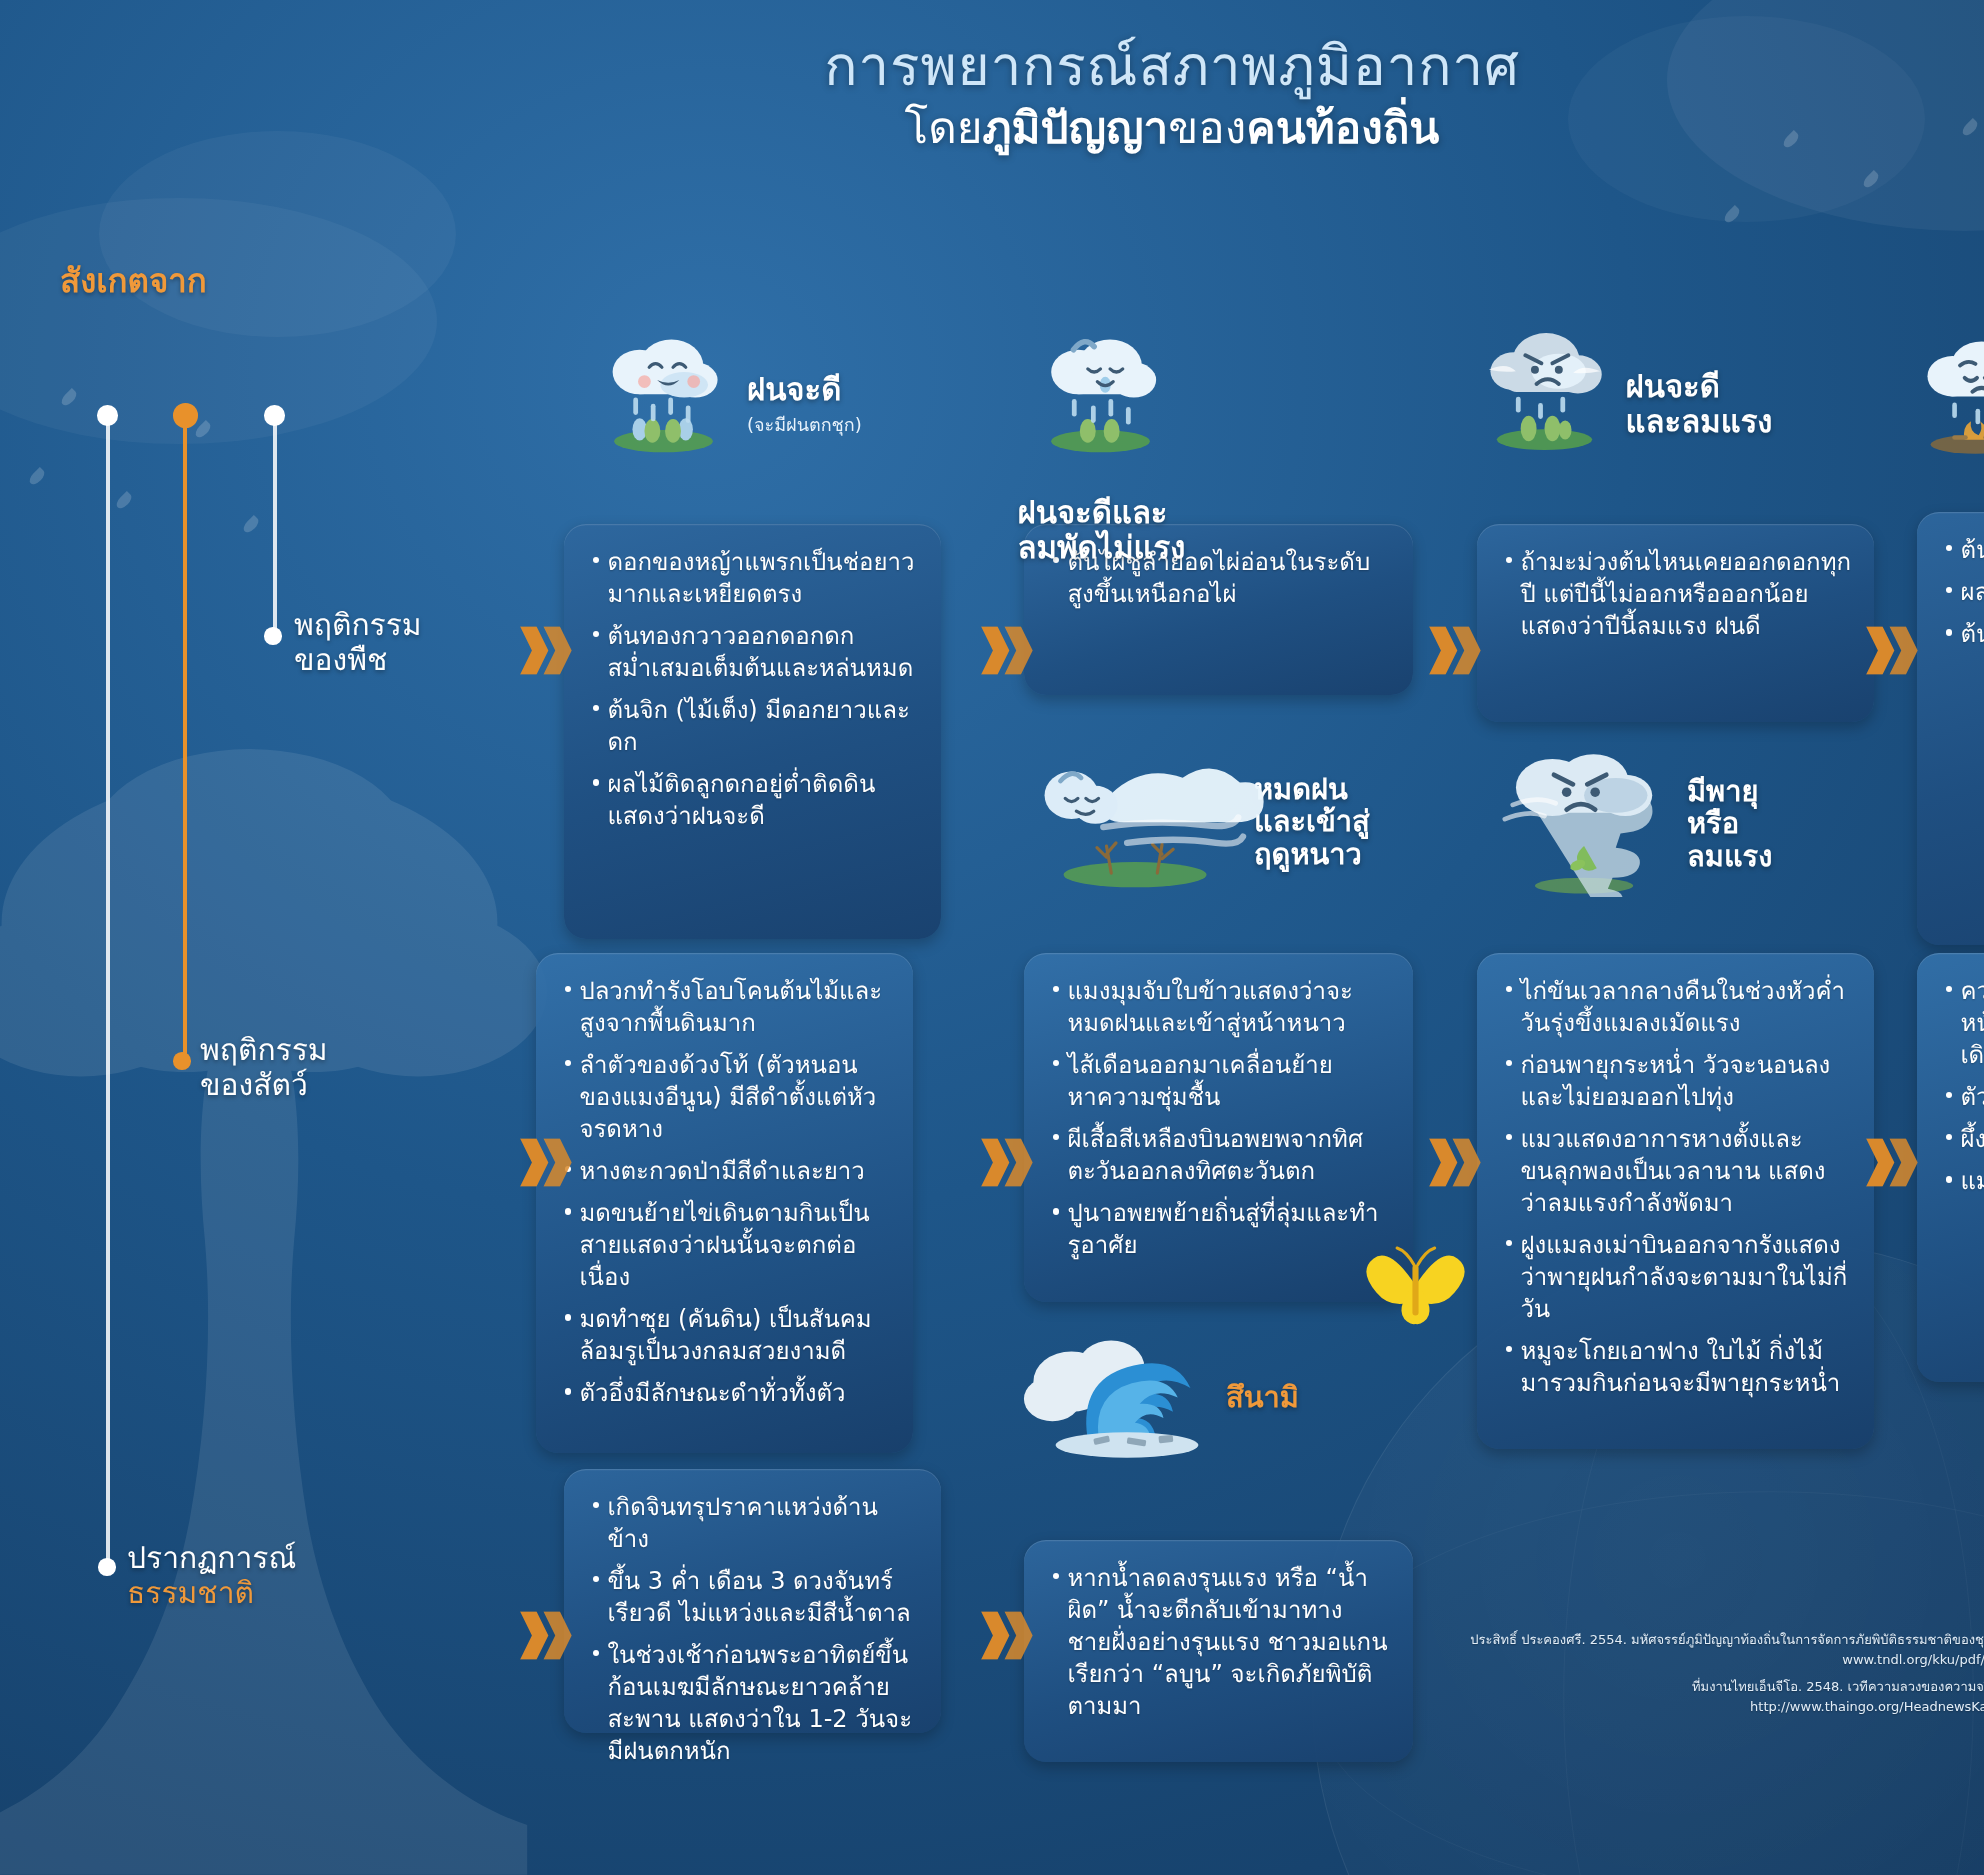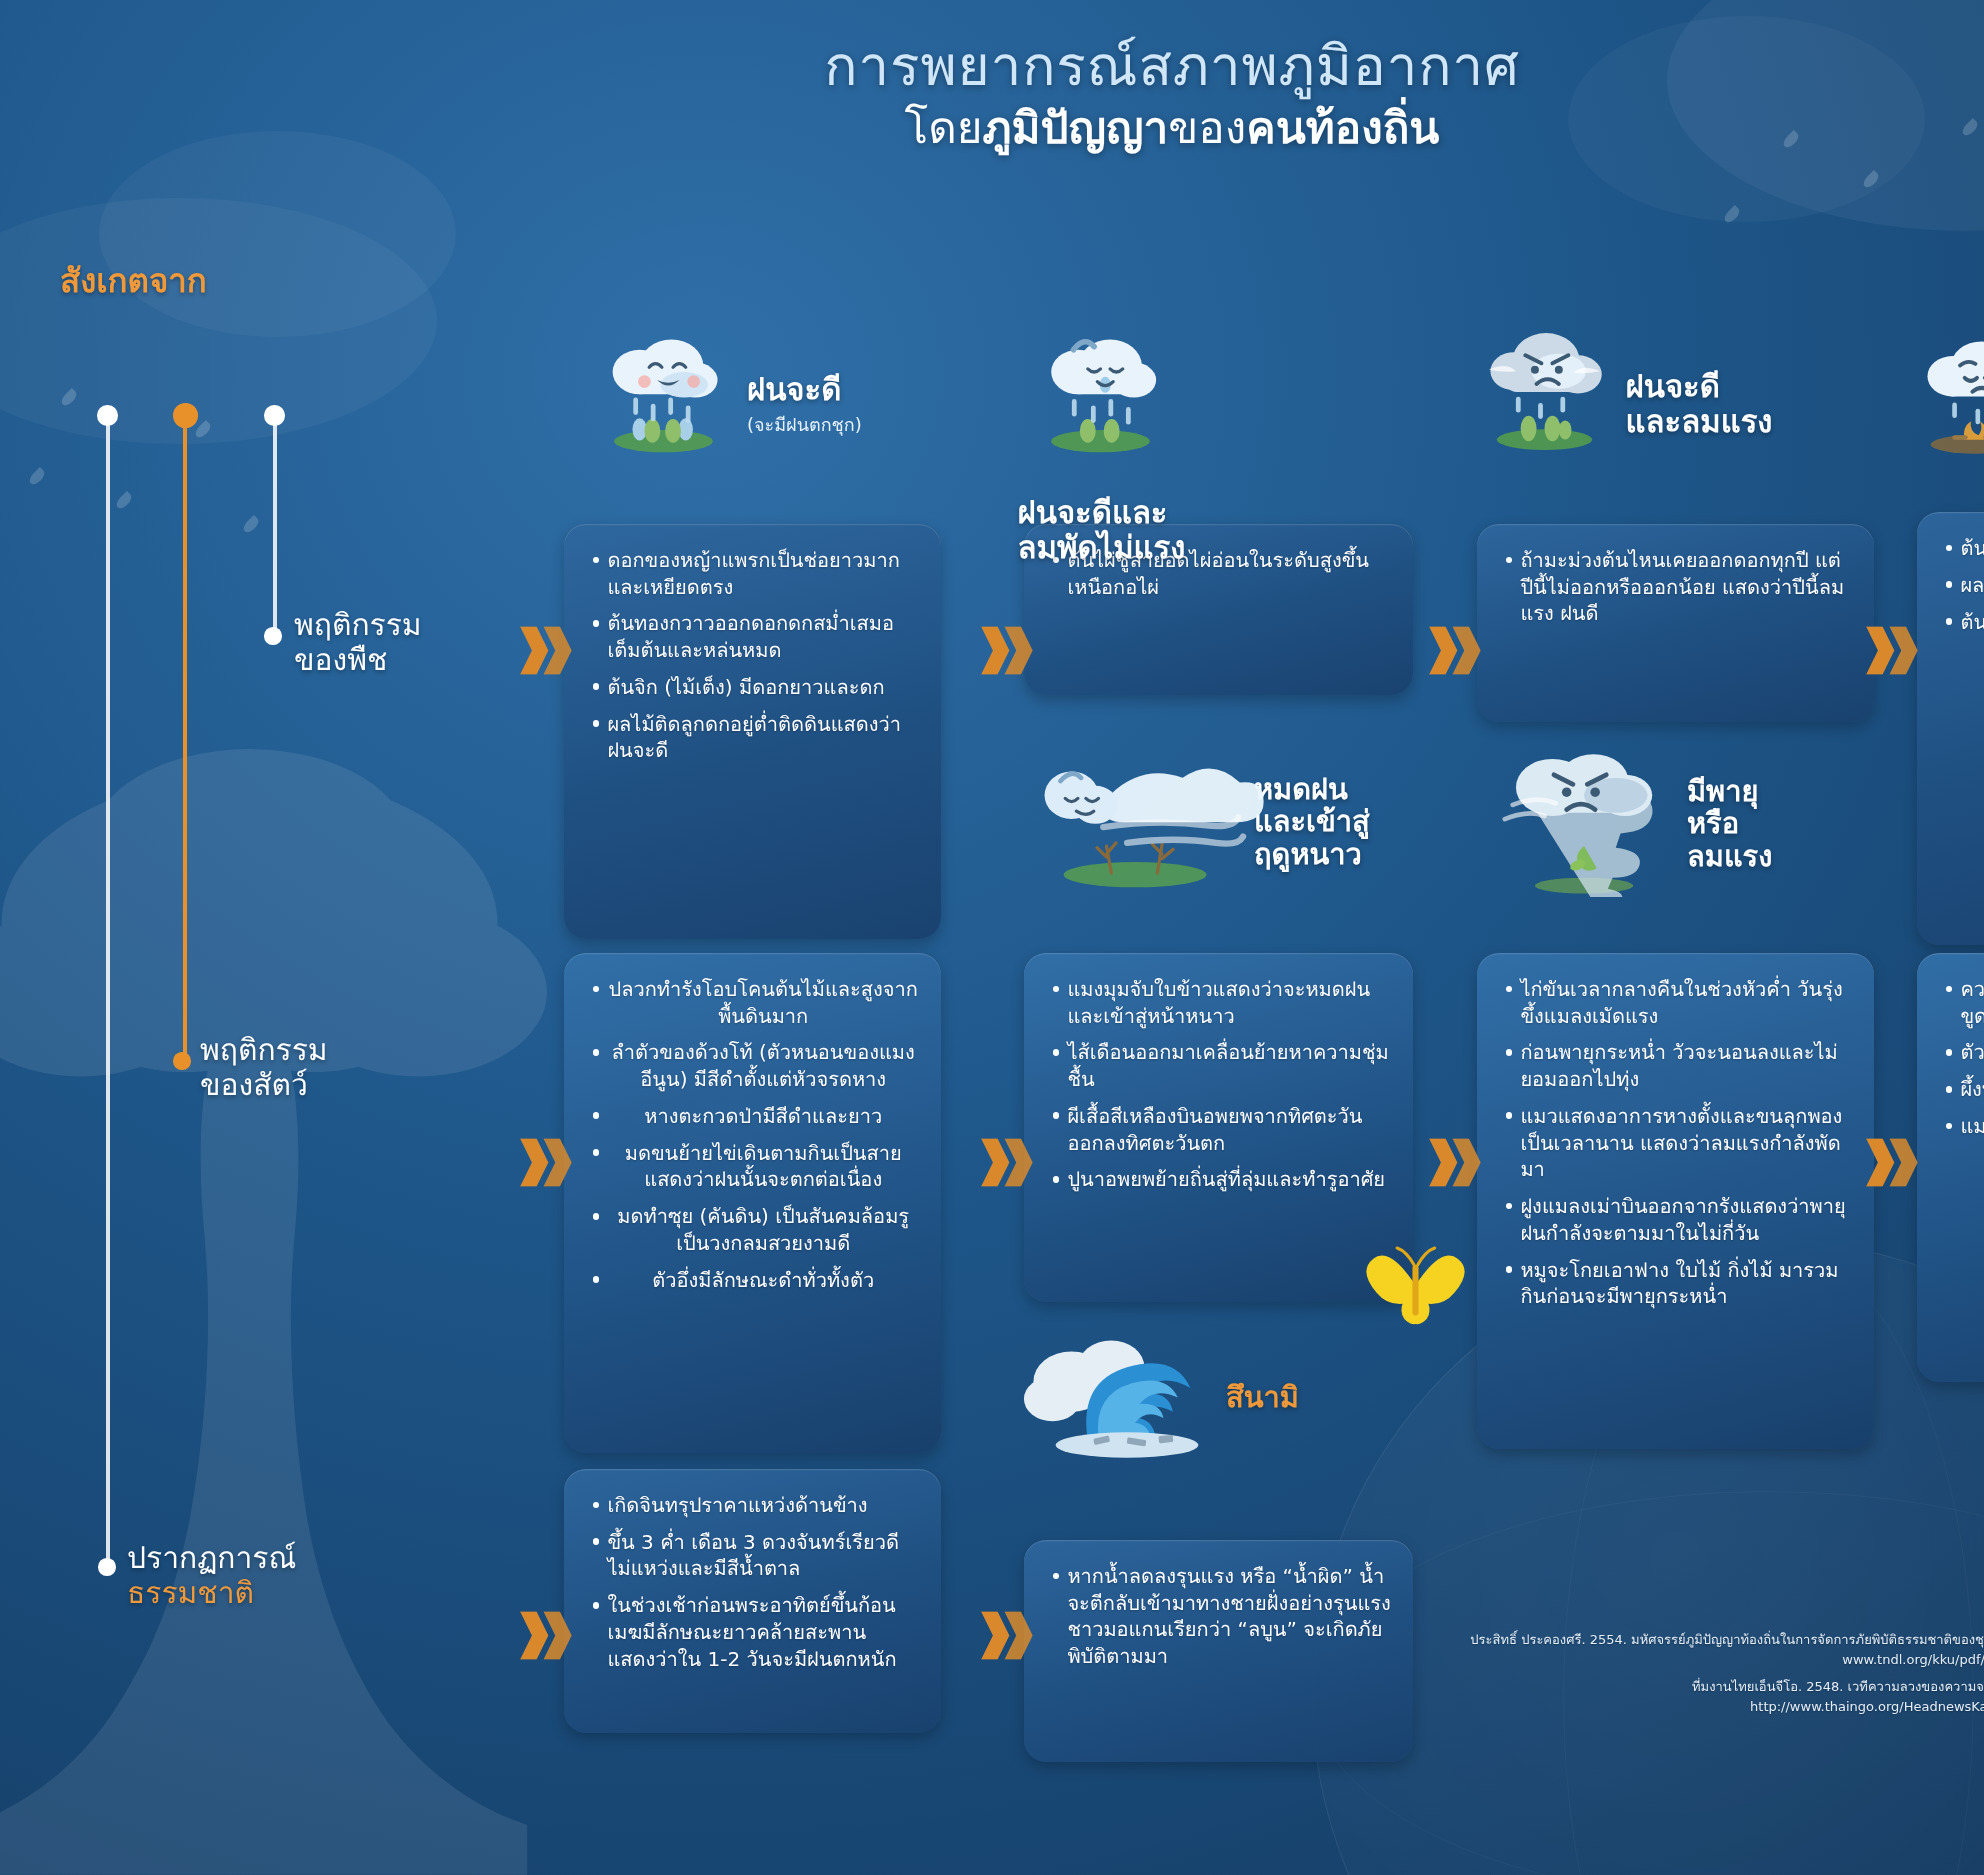--- a/index.html
+++ b/index.html
@@ -85,21 +85,21 @@
     position: absolute; z-index: 4;
     border-radius: 22px;
     background: linear-gradient(165deg, rgba(46,103,158,0.92) 0%, rgba(31,79,129,0.95) 55%, rgba(25,65,110,0.96) 100%);
     box-shadow: inset 0 1.2px 0 rgba(255,255,255,0.13), 0 5.6px 14.3px rgba(0,0,0,0.22);
     padding: 23px 22px 23px 25.4px;
   }
   .card.tall { background: linear-gradient(165deg, rgba(51,113,170,0.92) 0%, rgba(32,82,133,0.95) 60%, rgba(24,63,107,0.96) 100%); }
   .card ul { list-style: none; }
   .card li {
     position: relative; padding-left: 18px; margin-bottom: 10.3px;
-    font-size: 20px; line-height: 1.33; color: #ffffff;
+    font-size: 24px; line-height: 1.33; color: #ffffff;
     text-shadow: 0 0.8px 2px rgba(0,0,0,0.25);
   }
   .card li:last-child { margin-bottom: 0; }
   .card li:before {
     content: ""; position: absolute; left: 3.2px; top: 9.5px;
     width: 6.7px; height: 6.7px; border-radius: 50%; background: #ffffff;
   }
 
   
   .colhead { position: absolute; z-index: 6; display: flex; align-items: center; }
@@ -403,21 +403,21 @@
 
 <div class="card" style="left:564px;top:524px;width:377px;height:415px;">
   <ul>
     <li>ดอกของหญ้าแพรกเป็นช่อยาวมากและเหยียดตรง</li>
     <li>ต้นทองกวาวออกดอกดกสม่ำเสมอเต็มต้นและหล่นหมด</li>
     <li>ต้นจิก (ไม้เต็ง) มีดอกยาวและดก</li>
     <li>ผลไม้ติดลูกดกอยู่ต่ำติดดินแสดงว่าฝนจะดี</li>
   </ul>
 </div>
 
-<div class="card tall" style="left:564px;top:953px;width:377px;height:500px;text-align:center;">
+<div class="card tall" style="left:536px;top:953px;width:377px;height:500px;">
   <ul>
     <li>ปลวกทำรังโอบโคนต้นไม้และสูงจากพื้นดินมาก</li>
     <li>ลำตัวของด้วงโท้ (ตัวหนอนของแมงอีนูน) มีสีดำตั้งแต่หัวจรดหาง</li>
     <li>หางตะกวดป่ามีสีดำและยาว</li>
     <li>มดขนย้ายไข่เดินตามกินเป็นสายแสดงว่าฝนนั้นจะตกต่อเนื่อง</li>
     <li>มดทำซุย (คันดิน) เป็นสันคมล้อมรูเป็นวงกลมสวยงามดี</li>
     <li>ตัวอึ่งมีลักษณะดำทั่วทั้งตัว</li>
   </ul>
 </div>
 

